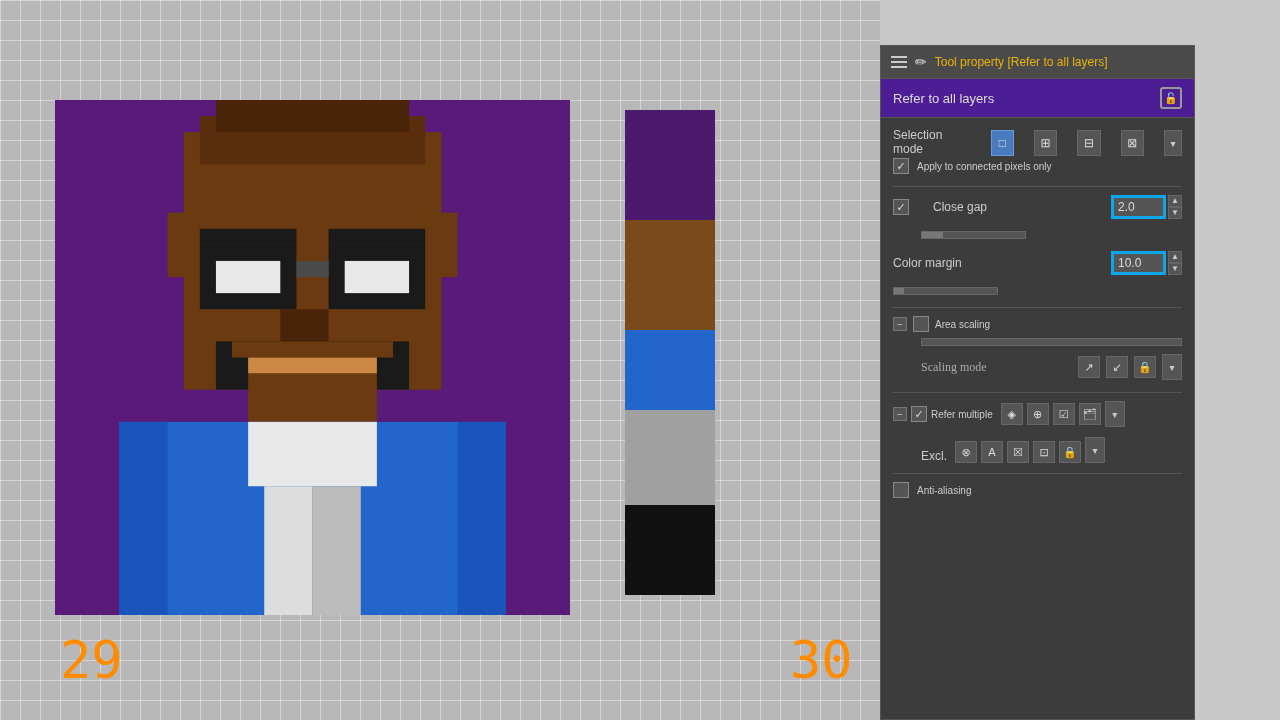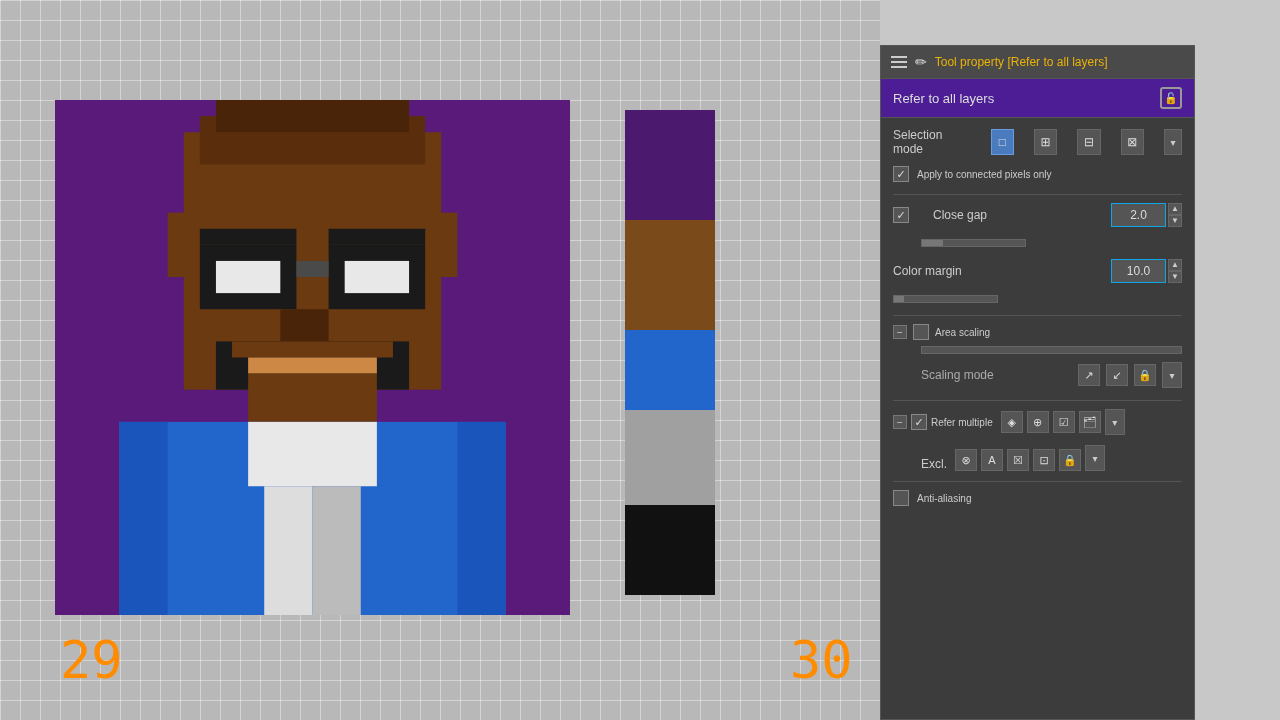--- a/index.html
+++ b/index.html
@@ -118,27 +118,27 @@
     .property-value {
       color: #ddd;
       font-size: 13px;
       display: flex;
       align-items: center;
       gap: 2px;
     }
 
     .spinbox {
       background: #555;
-      border: 1px solid #0ea5e9;
+      border: 3px solid #0ea5e9;
       color: #ddd;
       width: 55px;
       height: 24px;
       padding: 0 4px;
       font-size: 12px;
-      text-align: center;
+      text-align: left;
     }
 
     .spin-arrows {
       display: flex;
       flex-direction: column;
       gap: 0;
     }
 
     .spin-arrow {
       width: 14px;
@@ -210,23 +210,23 @@
       align-items: center;
       justify-content: center;
       color: #ccc;
       font-size: 10px;
       cursor: pointer;
       flex-shrink: 0;
     }
 
     .selection-mode-row {
       display: flex;
-      align-items: center;
+      align-items: flex-end;
       gap: 20px;
-      margin-bottom: 10px;
+      margin-bottom: 2px;
     }
 
     .selection-mode-label {
       color: #ccc;
       font-size: 12px;
       margin-right: 4px;
     }
 
     .mode-btn {
       width: 26px;
@@ -304,20 +304,21 @@
       border: 1px solid #666;
       margin-top: 4px;
     }
 
     .scaling-mode-row {
       display: flex;
       align-items: center;
       gap: 6px;
       margin-bottom: 12px;
       padding-left: 28px;
+      font-family: Liberation Serif, serif;
     }
 
     .scaling-label {
       color: #aaa;
       font-size: 12px;
       flex: 1;
     }
 
     .anti-alias-row {
       display: flex;

